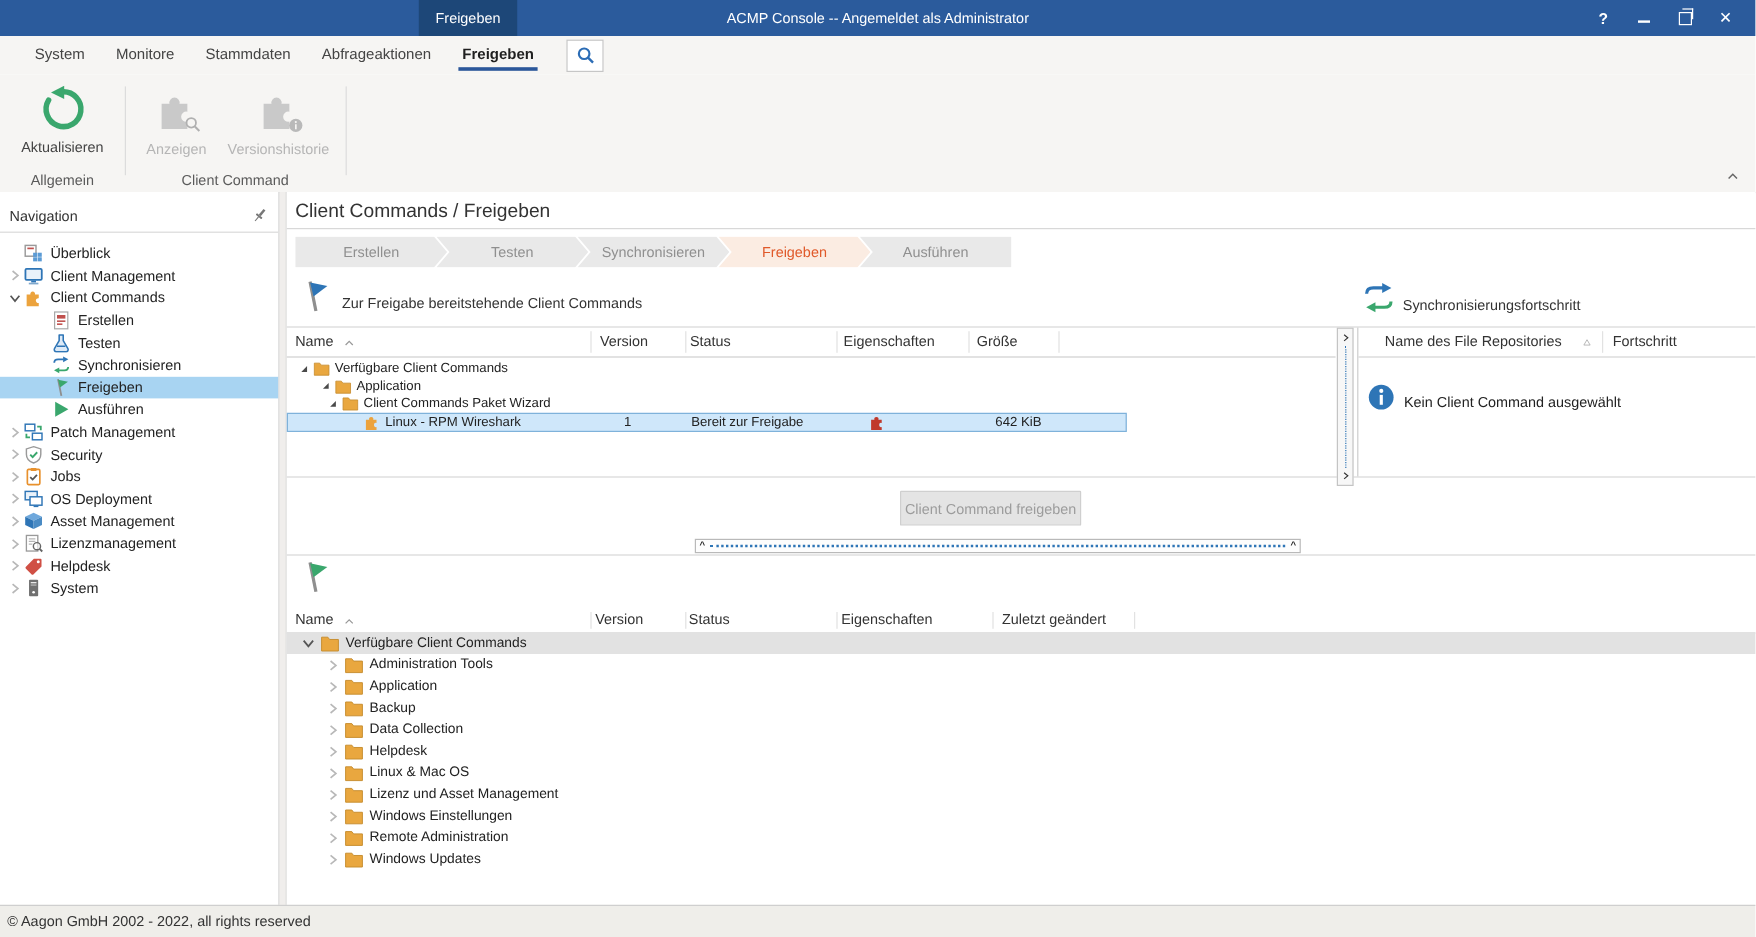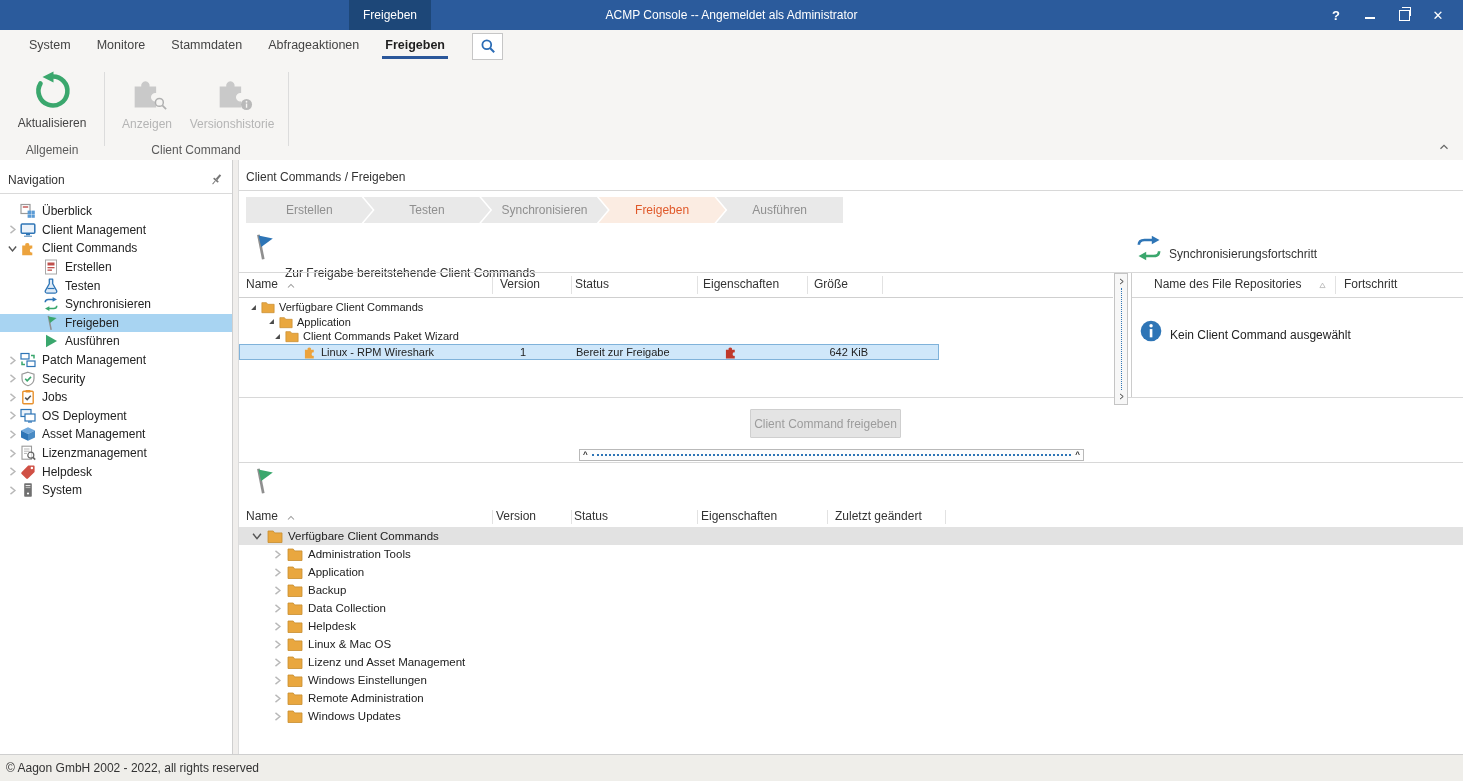--- a/index.html
+++ b/index.html
@@ -47,32 +47,32 @@
   .nitem{height:18.6px;display:flex;align-items:center;font-size:12px;color:#222;}
   .nitem .tw{width:15px;margin-left:5px;display:flex;align-items:center;justify-content:center;flex:none;}
   .nitem .ni{width:16px;height:16px;margin-right:6px;flex:none;}
   .nitem.child{padding-left:43px;}
   .nitem.child .ni{margin-right:6px;}
   .nitem.sel{background:#a8d4f2;}
   .vsplit{position:absolute;left:233px;top:160px;bottom:26px;width:5px;background:#f0eeec;border-right:1px solid #dcdcdc;}
 
   
   .main{position:absolute;left:239px;top:160px;right:0;bottom:26px;background:#fff;}
-  .crumbbar{position:absolute;left:0;right:0;top:4px;height:26px;line-height:26px;border-bottom:1px solid #d8d8d8;padding-left:7px;font-size:12px;color:#333;}
+  .crumbbar{position:absolute;left:0;right:0;top:4px;height:26px;line-height:26px;border-bottom:1px solid #d8d8d8;padding-left:7px;font-size:16px;color:#333;}
 
   .wizard{position:absolute;left:7px;top:37px;width:597px;height:26px;display:flex;}
   .step{flex:1;background:#e9e9e9;color:#8f8f8f;display:flex;align-items:center;justify-content:center;
         font-size:12px;clip-path:polygon(0 0,calc(100% - 11px) 0,100% 50%,calc(100% - 11px) 100%,0 100%,11px 50%);}
   .step + .step{margin-left:-9px;}
   .step:first-child{clip-path:polygon(0 0,calc(100% - 11px) 0,100% 50%,calc(100% - 11px) 100%,0 100%);}
   .step:last-child{clip-path:polygon(0 0,100% 0,100% 100%,0 100%,11px 50%);}
   .step.active{background:#fbece2;color:#e0592a;}
 
   .sec-flag{position:absolute;left:10px;top:72px;}
-  .sec-label{position:absolute;left:46px;top:86px;font-size:12px;color:#333;margin-top:20px;}
+  .sec-label{position:absolute;left:46px;top:86px;font-size:12px;color:#333;}
   .hline{position:absolute;left:0;right:0;height:0;border-top:1px solid #d8d8d8;}
 
   .thead{position:absolute;height:24px;border-bottom:1px solid #cfcfcf;font-size:12px;color:#333;}
   .th{position:absolute;top:4px;}
   .th-div{position:absolute;top:3px;bottom:3px;width:1px;background:#e2e2e2;}
   .sortic{position:absolute;top:7px;}
 
   .trow{height:14.6px;display:flex;align-items:center;font-size:11px;color:#222;position:relative;width:637px;}
   .trow .exp{width:12px;display:flex;justify-content:center;flex:none;}
   .trow .fi{width:14px;height:14px;margin:0 4px 0 2px;flex:none;}

